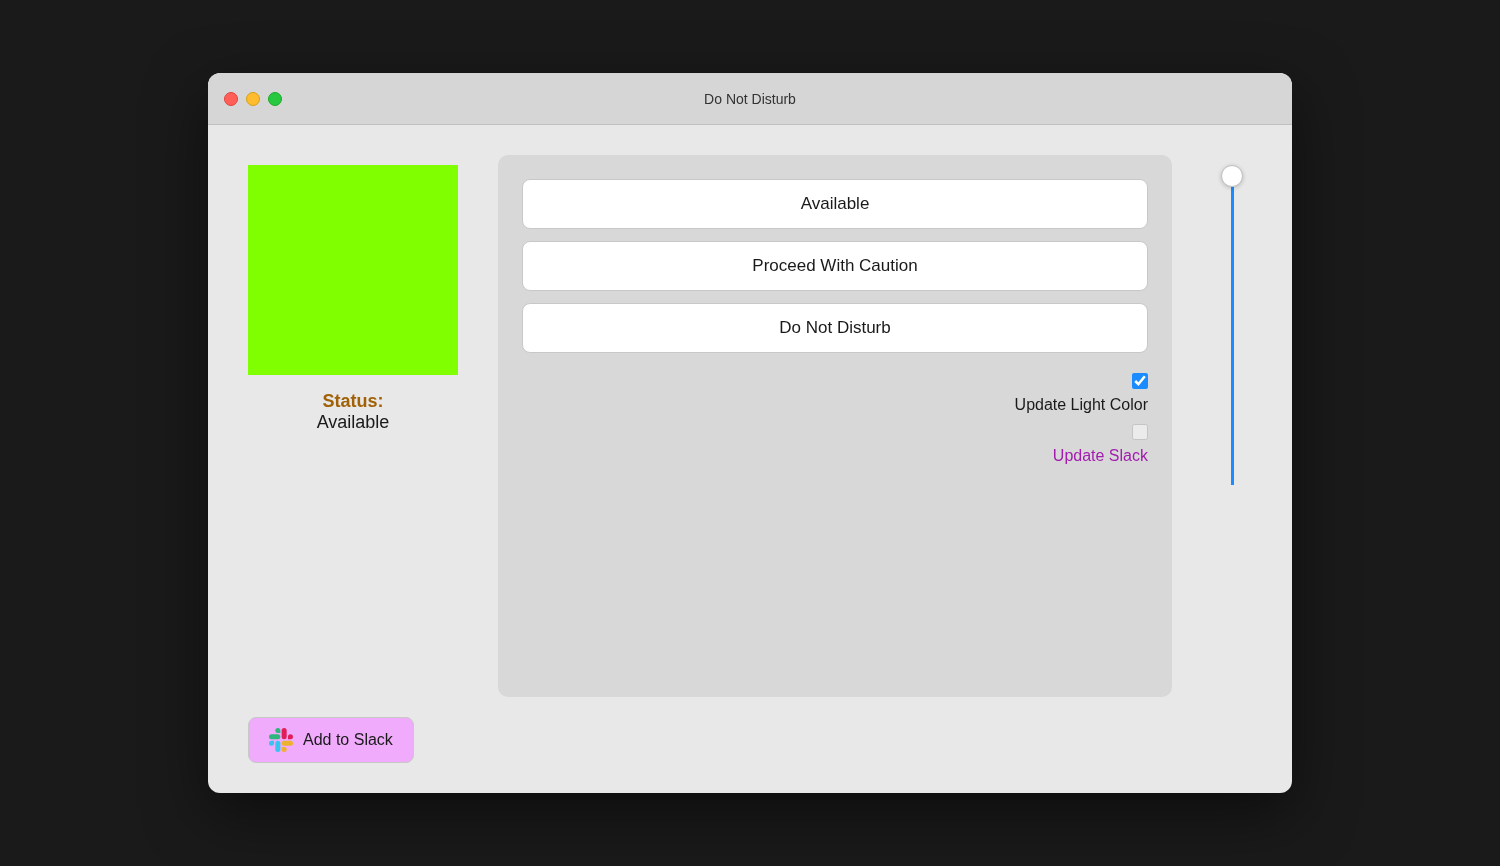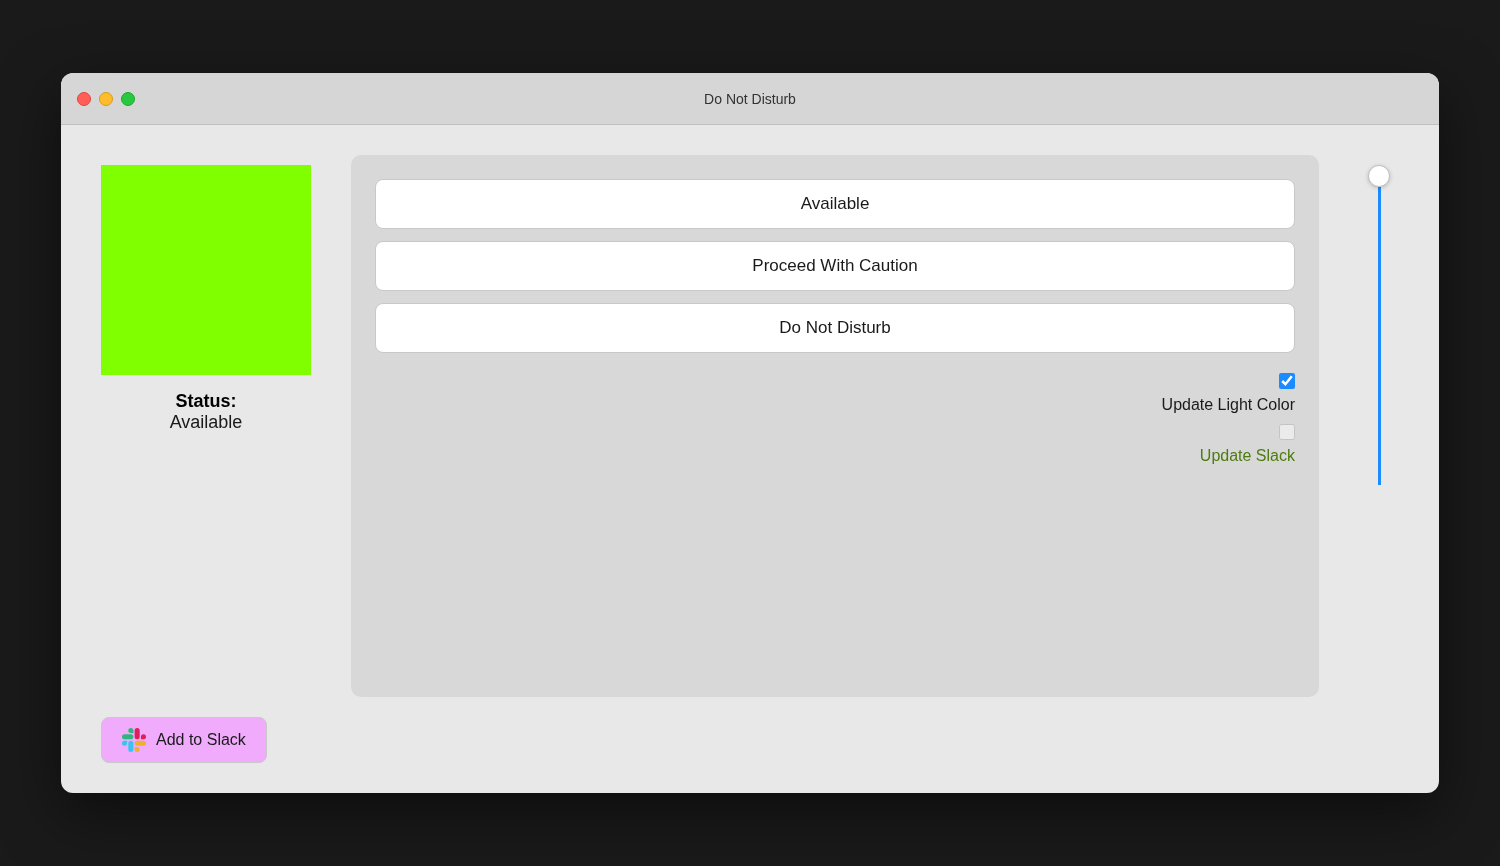--- a/index.html
+++ b/index.html
@@ -8,21 +8,21 @@
       background: #1a1a1a;
       width: 1500px;
       height: 866px;
       display: flex;
       align-items: center;
       justify-content: center;
       font-family: -apple-system, BlinkMacSystemFont, 'Helvetica Neue', sans-serif;
     }
 
     .window {
-      width: 1378px;
+      width: 1084px;
       height: 720px;
       background: #e8e8e8;
       border-radius: 12px;
       box-shadow: 0 20px 60px rgba(0,0,0,0.5);
       display: flex;
       flex-direction: column;
       overflow: hidden;
     }
 
     .titlebar {
@@ -89,21 +89,21 @@
       background: #7fff00;
     }
 
     .status-label {
       text-align: center;
     }
 
     .status-label-title {
       font-size: 18px;
       font-weight: 700;
-      color: #000000;
+      color: #a16207;
     }
 
     .status-label-value {
       font-size: 18px;
       font-weight: 400;
       color: #1a1a1a;
     }
 
     .center-panel {
       flex: 1;
@@ -197,21 +197,21 @@
     }
 
     .checkbox-label-active {
       font-size: 16px;
       color: #1a1a1a;
       cursor: pointer;
     }
 
     .checkbox-label-disabled {
       font-size: 16px;
-      color: #4d7c0f;
+      color: #a21caf;
     }
 
     .right-panel {
       display: flex;
       align-items: flex-start;
       justify-content: center;
       padding-top: 10px;
       width: 40px;
     }
 

